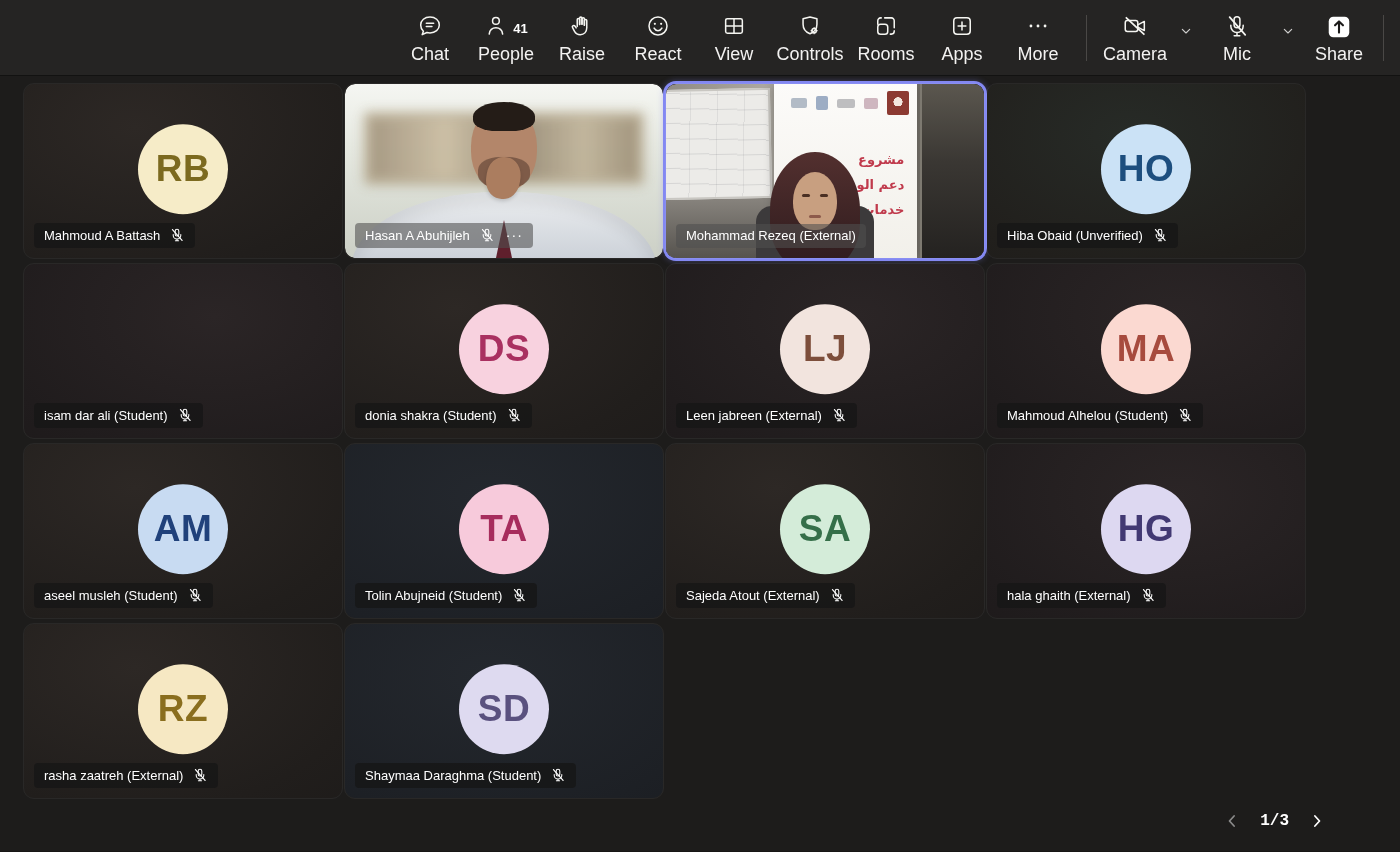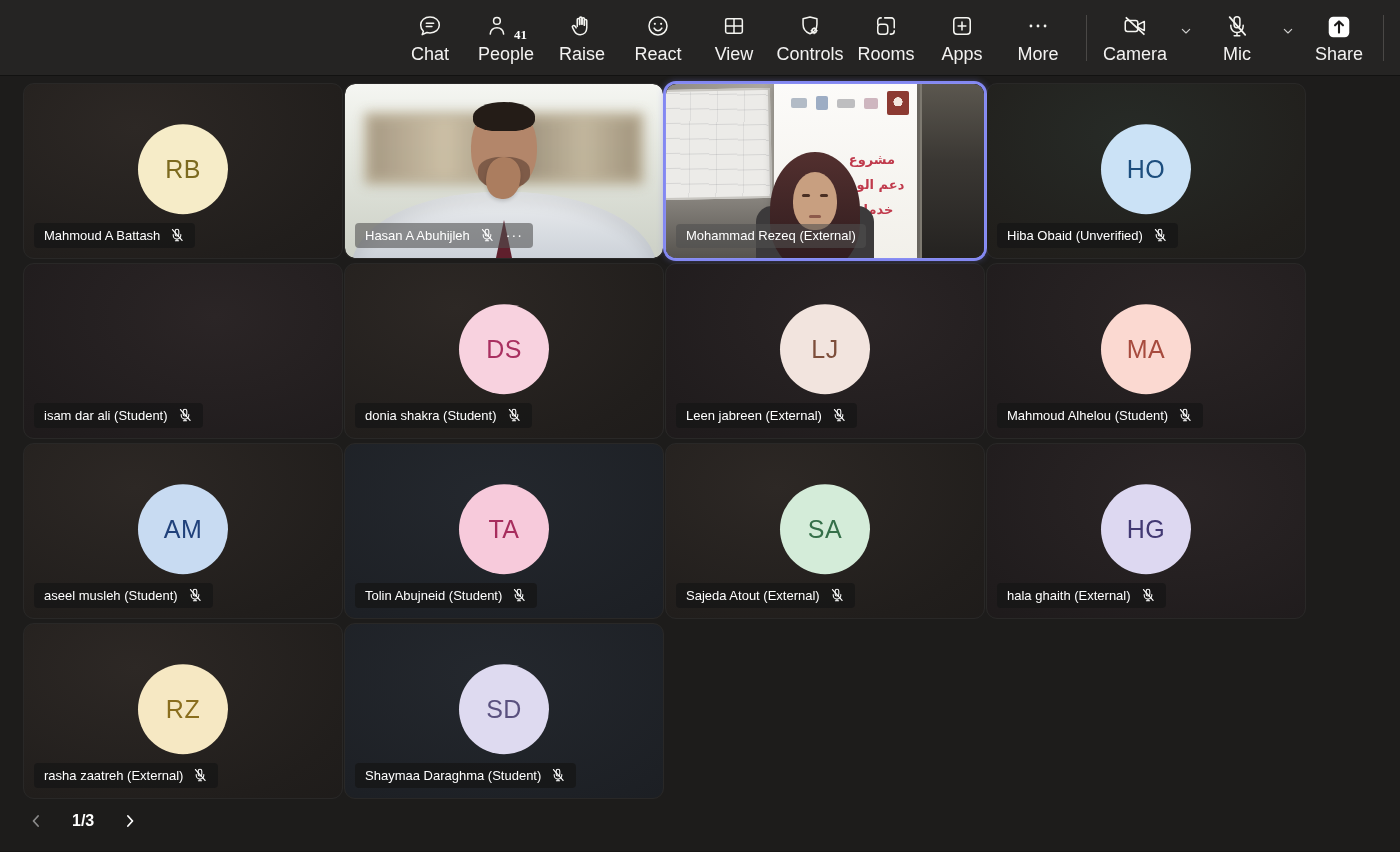--- a/index.html
+++ b/index.html
@@ -17,21 +17,21 @@
     display:flex; align-items:center; justify-content:flex-end;
     padding-right:6px;
   }
   .tb-items { display:flex; align-items:center; }
   .tb-item {
     width:76px; display:flex; flex-direction:column; align-items:center;
     gap:3px; color:#f3f2f1; cursor:pointer; padding-top:2px;
   }
   .icon-row { display:flex; align-items:flex-start; gap:3px; height:28px; }
   .tb-icon svg { width:26px; height:26px; display:block; }
-  .tb-badge { font-size:13px; font-weight:bold; color:#fff; margin-top:14px;font-family:Liberation Serif, serif; }
+  .tb-badge { font-size:13px; font-weight:bold; color:#fff; margin-top:8px; }
   .tb-label { font-size:18px; color:#f3f2f1; }
   .tb-sep { width:1px; height:46px; background:#4a4846; margin:0 10px; flex:none; }
   .tb-combo { display:flex; align-items:center; }
   .tb-chevron { width:26px; display:flex; align-items:center; justify-content:center; cursor:pointer; margin-top:-14px; }
   .tb-chevron svg { width:16px; height:16px; }
   .share-item .tb-icon svg { width:28px; height:28px; }
 
   
   .stage { height:775px; padding-top:8px; background:#1d1c1b; }
   .grid {
@@ -46,21 +46,21 @@
   .t-warm  { background:radial-gradient(130% 150% at 35% 25%, #2d2825 0%, #211e1c 55%, #1a1817 100%); }
   .t-warm2 { background:radial-gradient(130% 150% at 60% 30%, #2b2526 0%, #201c1d 55%, #191616 100%); }
   .t-cool  { background:radial-gradient(130% 150% at 45% 30%, #272b27 0%, #211f1c 50%, #191a18 100%); }
   .t-cool2 { background:radial-gradient(130% 150% at 45% 30%, #24282e 0%, #1d2025 55%, #17191d 100%); }
   .tile.active { box-shadow:0 0 0 3px #8388f2, 0 0 6px 3px rgba(131,136,242,.35); }
 
   .avatar {
     position:absolute; left:50%; top:50%; transform:translate(-50%,-52%);
     width:90px; height:90px; border-radius:50%;
     display:flex; align-items:center; justify-content:center;
-    font-size:25px; font-weight:400; letter-spacing:.5px;text-align:center;
+    font-size:37px; font-weight:700; letter-spacing:.5px;text-align:center;
   }
 
   .pill {
     position:absolute; left:10px; bottom:10px; z-index:5;
     display:flex; align-items:center; gap:9px;
     background:rgba(22,22,22,.78); border-radius:4px;
     padding:4px 10px 5px; color:#fff; font-size:13px;
     max-width:298px; white-space:nowrap;
   }
   .tile.video .pill { background:rgba(80,80,80,.58); }
@@ -125,21 +125,21 @@
     box-shadow:0 0 10px rgba(0,0,0,.3);
   }
   .logos { position:absolute; top:7px; left:8%; right:6%; height:24px; display:flex; align-items:center; gap:9px; justify-content:flex-end; }
   .logos i { width:16px; height:10px; background:#9aa5b5; opacity:.75; border-radius:2px; }
   .logos i:nth-child(2){ width:12px; height:14px; background:#7e93b3; }
   .logos i:nth-child(3){ width:18px; height:9px; background:#a9a9ad; }
   .logos i:nth-child(4){ width:14px; height:11px; background:#b0889a; opacity:.6; }
   .logos b { width:22px; height:24px; background:#8c3a32; border-radius:2px;
     background-image:radial-gradient(circle at 50% 45%, #f2e6de 0 26%, transparent 27%); }
   .ar {
-    position:absolute; top:36%; right:9%; text-align:center;
+    position:absolute; top:36%; right:9%; text-align:right;
     color:#c03a4c; font-weight:bold; font-size:13px; line-height:1.95;
     font-family:"DejaVu Sans","Liberation Sans",sans-serif;
   }
   .band {
     position:absolute; bottom:19%; left:0; width:58%; height:21px;
     background:#a93a48; color:#fff; font-size:10px; line-height:21px;
     padding:0 8px; text-align:right;
     font-family:"DejaVu Sans","Liberation Sans",sans-serif;
   }
   .scene-banner .doorway {
@@ -167,21 +167,21 @@
     box-shadow:18px 0 0 #4a2f23;
   }
   .scene-banner .face::after { 
     content:""; position:absolute; left:50%; bottom:12px; transform:translateX(-50%);
     width:12px; height:3px; background:#8d5a4b; border-radius:2px;
   }
 
   
   .pager {
     width:1305px; margin-left:24px; height:46px;
-    display:flex; align-items:center; justify-content:flex-start; gap:24px;
+    display:flex; align-items:center; justify-content:flex-end; gap:16px;font-family:Liberation Mono, monospace;
   }
   .pg-btn { width:24px; height:24px; display:flex; align-items:center; justify-content:center; cursor:pointer; }
   .pg-btn svg { width:20px; height:20px; }
   .pg-text { color:#fff; font-size:16px; font-weight:600; }
 </style>
 </head>
 <body>
 
 <header class="toolbar">
   <div class="tb-items">

